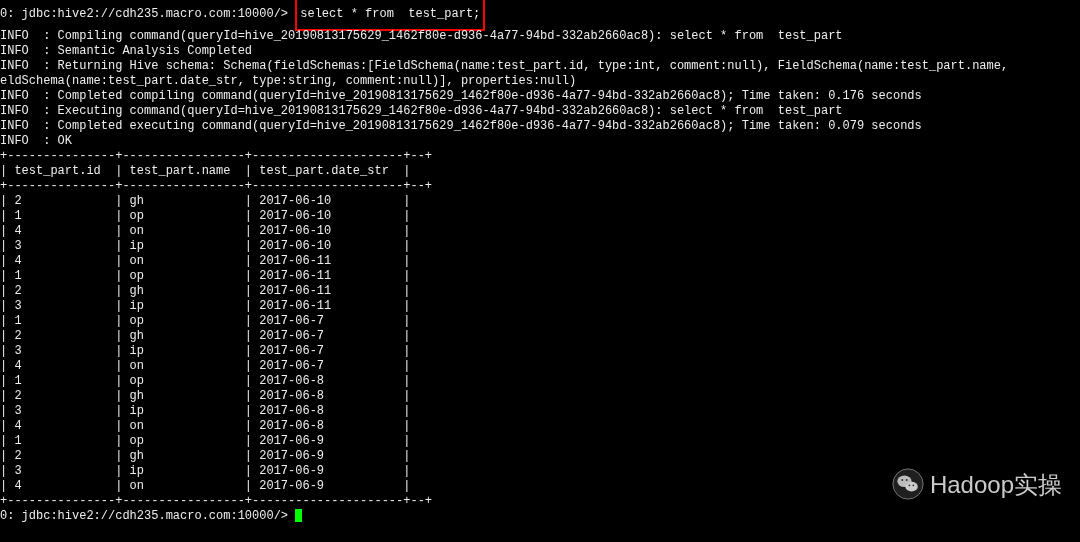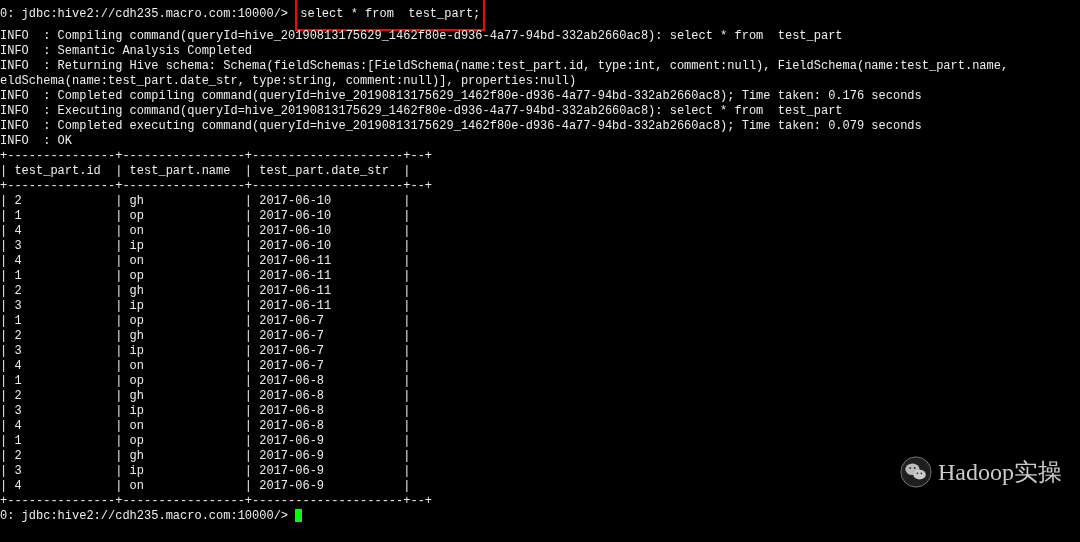--- a/index.html
+++ b/index.html
@@ -30,26 +30,26 @@
   .cursor {
     display:inline-block;
     width:7px;
     height:13px;
     background:#00ff00;
     vertical-align:middle;
   }
   .watermark {
     position: absolute;
     right: 18px;
-    bottom: 54px;
+    bottom: 42px;
     display: flex;
     align-items: center;
     gap: 6px;
     color: #ddd;
-    font-family: Liberation Serif, serif;
+    font-family: Liberation Sans, sans-serif;
     font-size: 24px;
     opacity: 0.92;
   }
   .watermark .wm-icon {
     width: 32px;
     height: 32px;
   }
   .watermark .wm-icon svg { display:block; }
 </style>
 </head>

